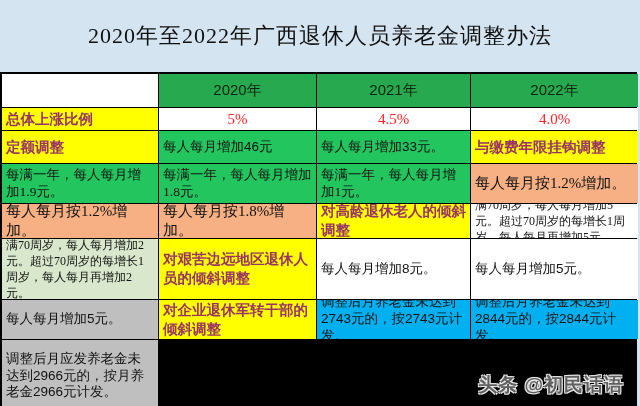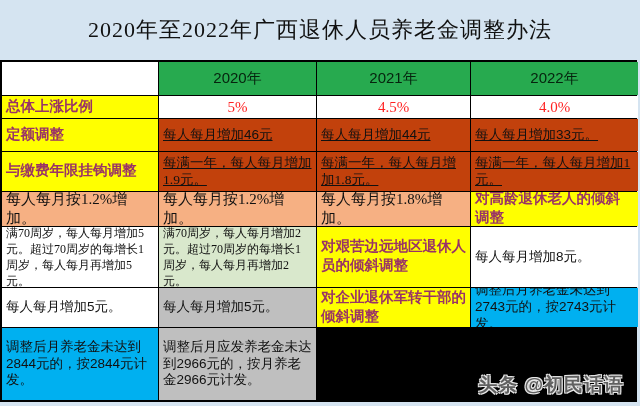--- a/index.html
+++ b/index.html
@@ -3,21 +3,21 @@
 <meta charset="utf-8">
 <style>
   html,body{margin:0;padding:0;}
   body{
     width:640px;height:406px;
     background:#d5e4f1;
     font-family:"Liberation Sans","DejaVu Sans",sans-serif;
     position:relative;overflow:hidden;
   }
   .title{
-    height:60px;display:flex;align-items:center;justify-content:center;
+    height:72px;display:flex;align-items:center;justify-content:center;
     font-family:"Liberation Serif","DejaVu Serif",serif;
     font-size:22px;color:#111;letter-spacing:1px;
   }
   .tbl{
     display:grid;
     grid-template-columns:156px 157px 153px 167px;
     grid-template-rows:33px 22px 32px 39px 34px 60px 39px 72px;
     gap:1px;
     background:#000;
     border:2px solid #000;
@@ -28,24 +28,23 @@
     padding:1px 4px;
     font-size:13.5px;color:#111;
     line-height:1.25;
     overflow:hidden;
   }
   .hdr{background:#27aa4f;justify-content:center;font-size:15px;color:#06230e;}
   .corner{background:#ffffff;}
   .lbl{
     background:#ffff00;color:#993366;font-weight:bold;font-size:14.5px;
     line-height:1.3;
-    font-family:Liberation Mono, monospace;
   }
   .bg-white{background:#ffffff;}
-  .bg-lgreen{background:#c2410c;text-decoration:underline;}
+  .bg-lgreen{background:#22c55e;}
   .bg-lgreen2{background:#d9e8cc;}
   .bg-salmon{background:#f6b083;}
   .bg-cyan{background:#00b0f0;}
   .bg-gray{background:#bfbfbf;}
   .pct{justify-content:center;color:#ff2222;font-size:15px;font-family:"Liberation Serif","DejaVu Serif",serif;}
   .kai{font-family:"Liberation Serif","DejaVu Serif",serif;}
   .fs12{font-size:15px;}
   .fs11{font-size:12px;line-height:1.35;}
   .watermark{
     position:absolute;right:16px;bottom:8px;
@@ -66,21 +65,20 @@
   <div class="cell hdr">2021年</div>
   <div class="cell hdr">2022年</div>
 
   <div class="cell lbl">总体上涨比例</div>
   <div class="cell bg-white pct">5%</div>
   <div class="cell bg-white pct">4.5%</div>
   <div class="cell bg-white pct">4.0%</div>
 
   <div class="cell lbl">定额调整</div>
   <div class="cell bg-lgreen">每人每月增加46元</div>
-  <div class="cell bg-lgreen">每人每月增加44元</div>
   <div class="cell bg-lgreen">每人每月增加33元。</div>
 
   <div class="cell lbl">与缴费年限挂钩调整</div>
   <div class="cell bg-lgreen kai">每满一年，每人每月增加1.9元。</div>
   <div class="cell bg-lgreen kai">每满一年，每人每月增加1.8元。</div>
   <div class="cell bg-lgreen kai">每满一年，每人每月增加1元。</div>
 
   <div class="cell bg-salmon kai fs12">每人每月按1.2%增加。</div>
   <div class="cell bg-salmon kai fs12">每人每月按1.2%增加。</div>
   <div class="cell bg-salmon kai fs12">每人每月按1.8%增加。</div>

